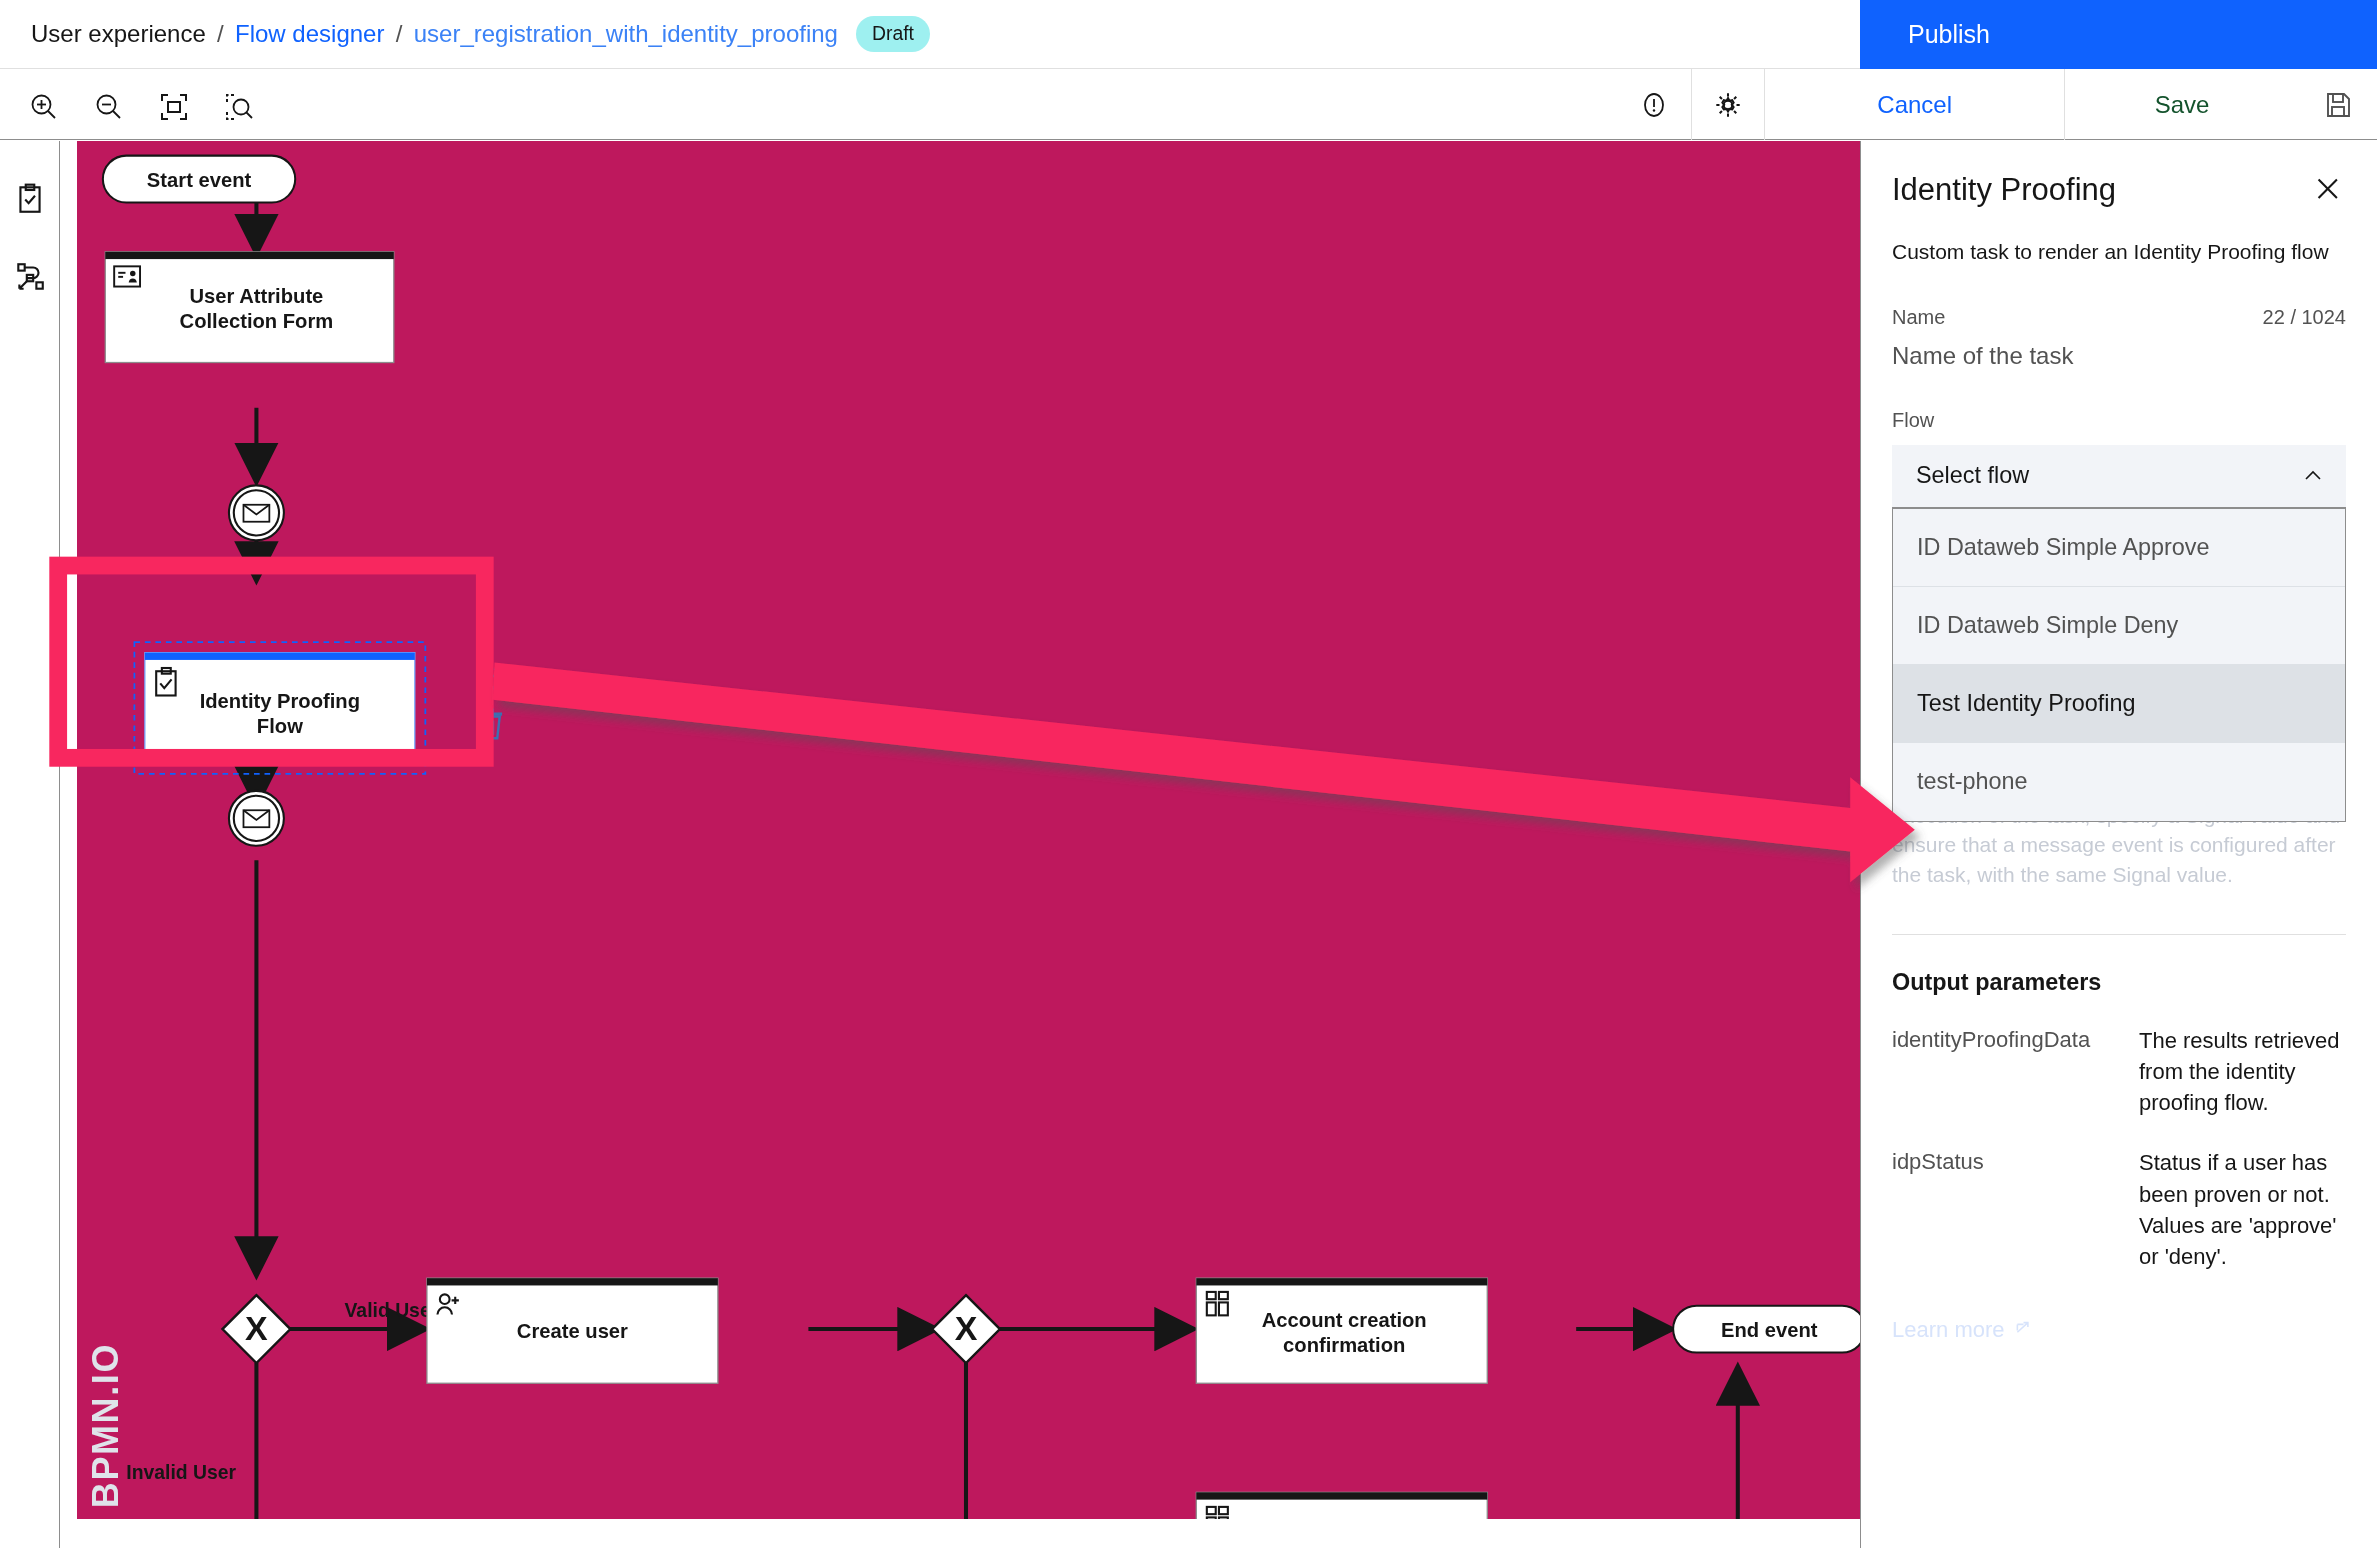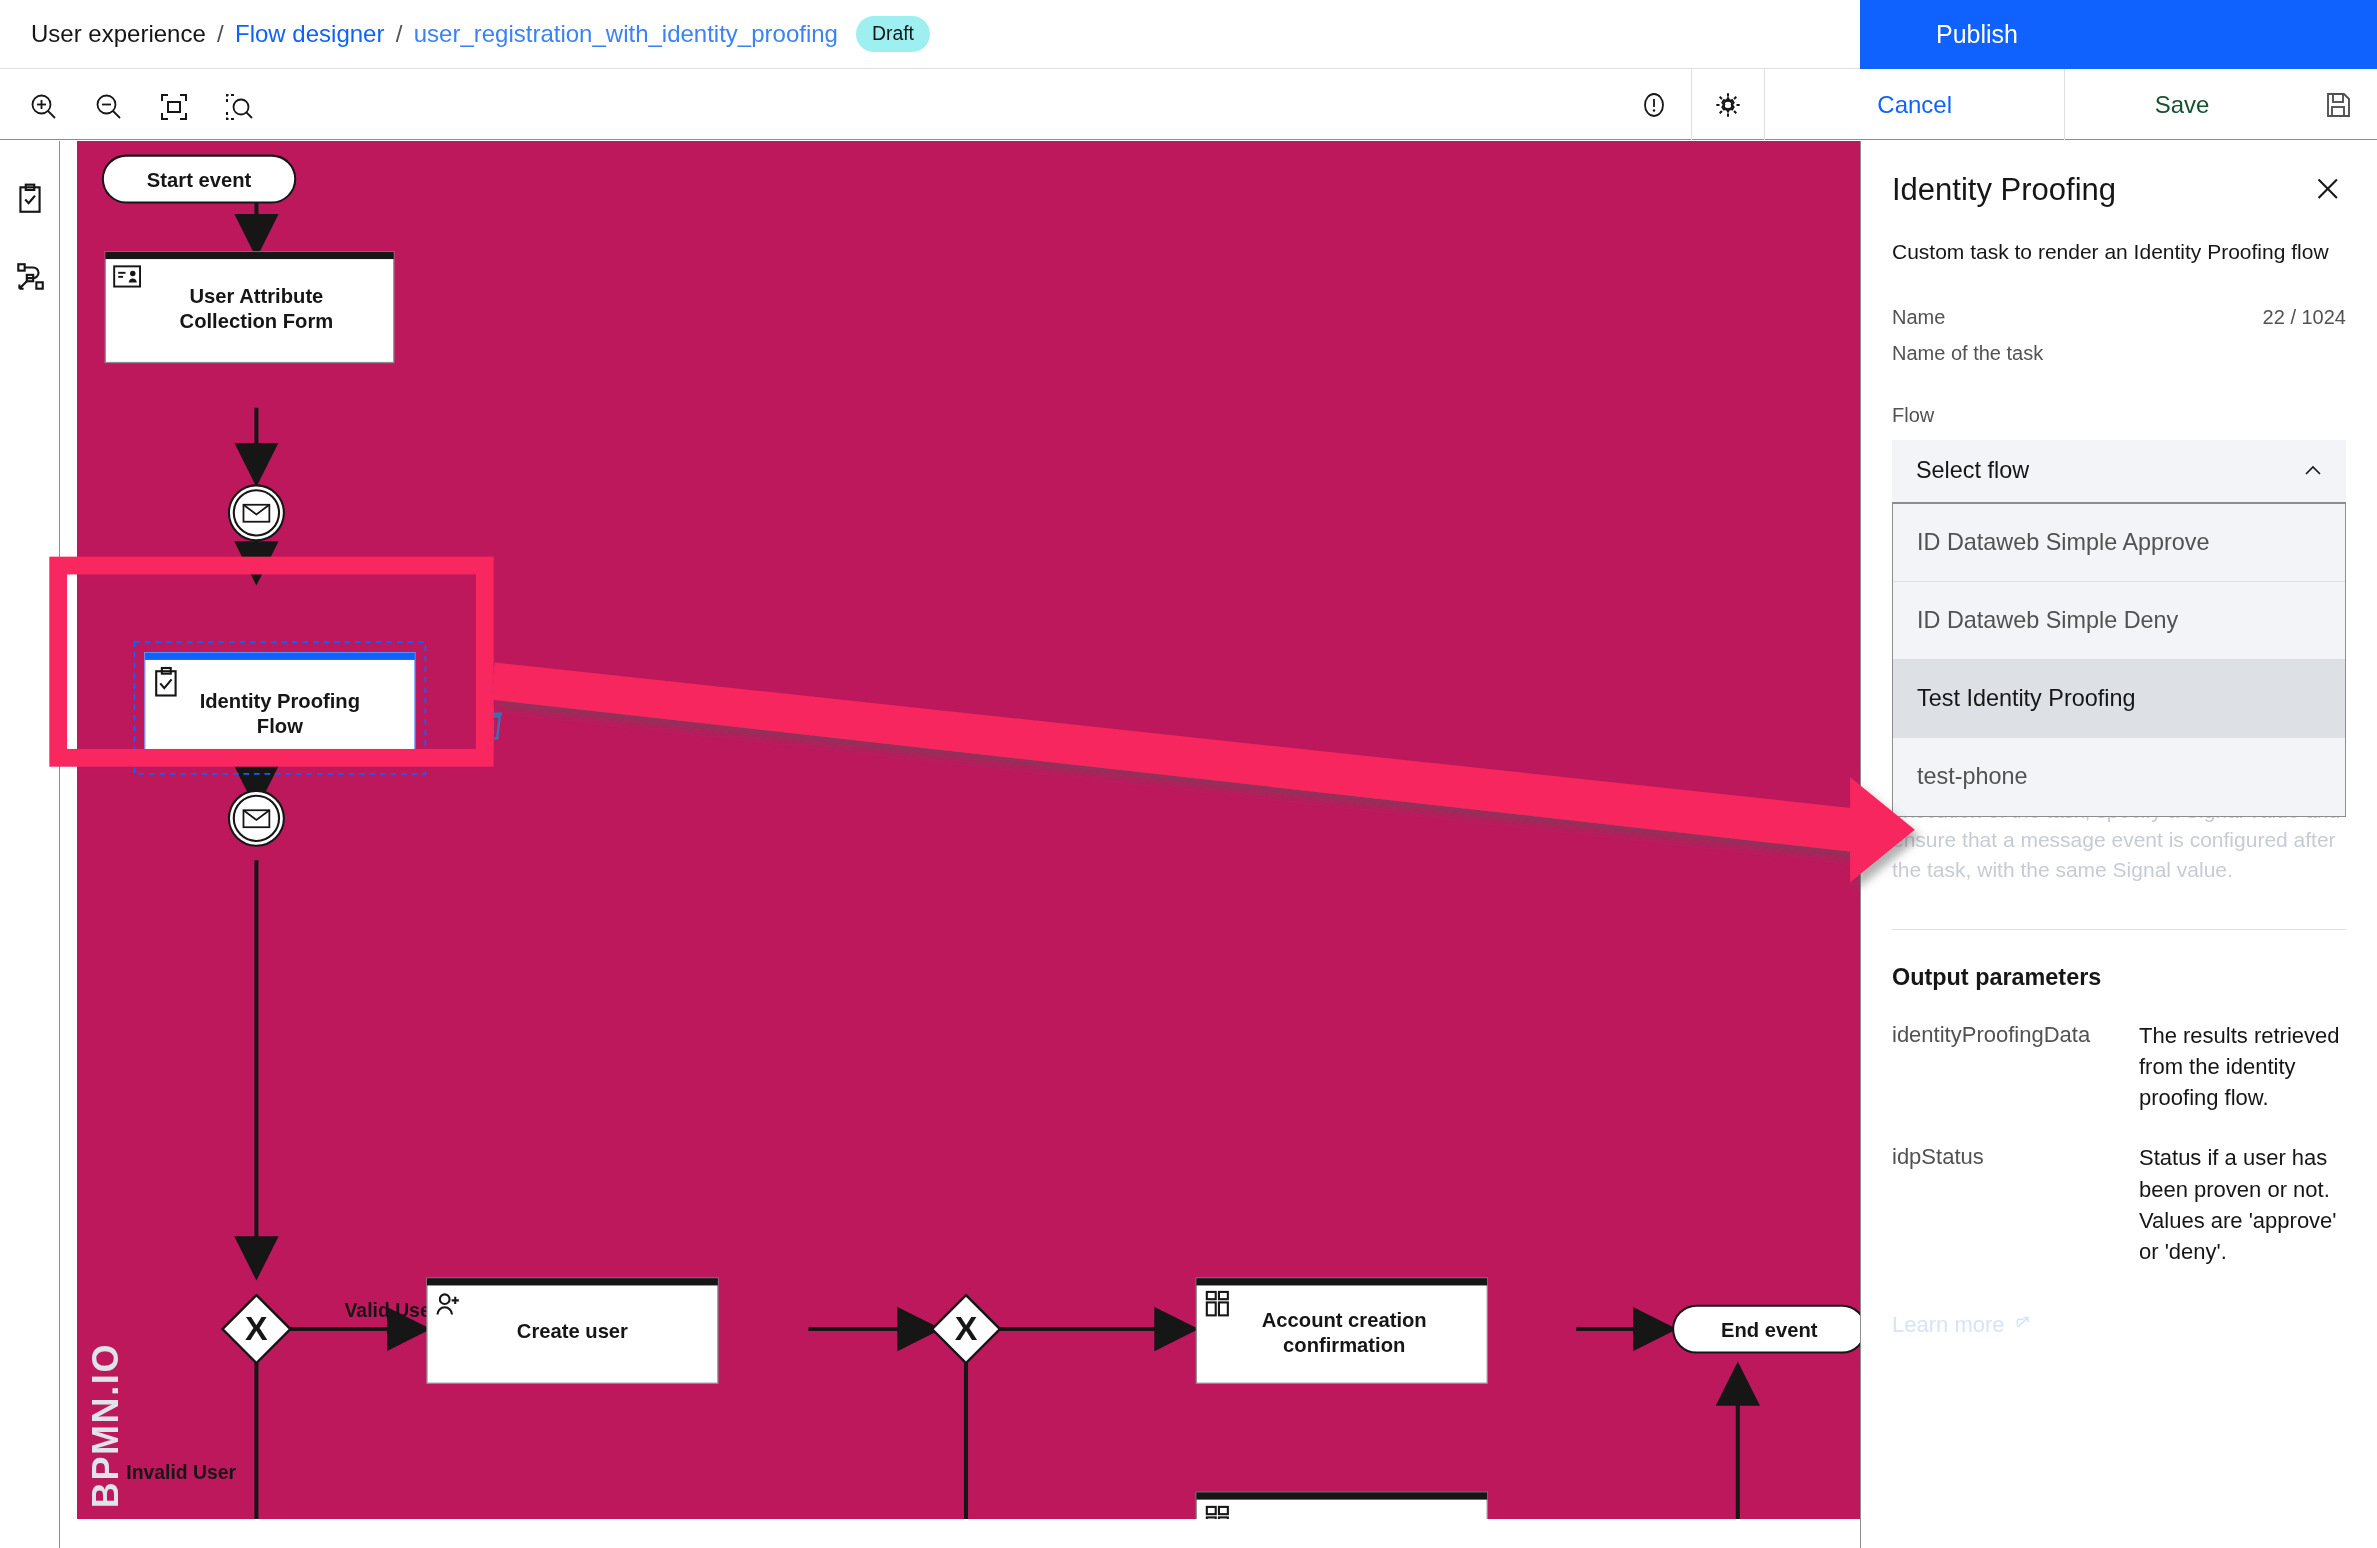--- a/index.html
+++ b/index.html
@@ -24,21 +24,21 @@
   .bc-sep { color: #525252; margin: 0 11.3px; font-size: 24px; }
   .bc-link { color: #0f62fe; cursor: pointer; }
   .bc-current { color: #3b82f6; }
   .draft-badge {
     margin-left: 18px; background: #9ef0f0; color: #161616;
     font-size: 19.4px; line-height: 1; padding: 8px 16px; border-radius: 19.4px;
   }
   .publish-btn {
     position: absolute; right: 0; top: 0; width: 517px; height: 69px;
     background: #0f62fe; color: #ffffff; font-size: 25px;
-    display: flex; align-items: center; padding-left: 76px; cursor: pointer;
+    display: flex; align-items: center; padding-left: 48px; cursor: pointer;
     border: none;
   }
 
   
   .toolbar {
     position: absolute; top: 69px; left: 0; width: 2377px; height: 71px;
     background: #ffffff; border-bottom: 0.8px solid #8d8d8d;
     display: flex; align-items: flex-end;
   }
   .tb-icons { display: flex; align-items: center; padding-left: 11.3px; }
@@ -109,21 +109,21 @@
 
   .field { margin-top: 39px; }
   .field-row { display: flex; justify-content: space-between; align-items: baseline; }
   .field-label { font-size: 20px; color: #525252; }
   .field-count { font-size: 20px; color: #525252; }
   .text-input {
     margin-top: 13px; width: 100%; height: 63px; background: #f2f4f8;
     border: none; border-bottom: 0.8px solid #8d8d8d; padding: 0 24px;
     font-size: 23.4px; color: #161616; font-family: "Liberation Sans", sans-serif;
   }
-  .field-help { margin-top: 13px; font-size: 20px; color: #525252; }
+  .field-help { margin-top: 13px; font-size: 24px; color: #525252; }
 
   .dd-wrap { position: relative; margin-top: 13px; }
   .dd-btn {
     width: 100%; height: 63px; background: #f2f4f8;
     border: none; border-bottom: 0.8px solid #8d8d8d;
     display: flex; align-items: center; justify-content: space-between;
     padding: 0 21px 0 24px; font-size: 23.4px; color: #161616; cursor: pointer;
     font-family: "Liberation Sans", sans-serif;
   }
   .dd-list {

